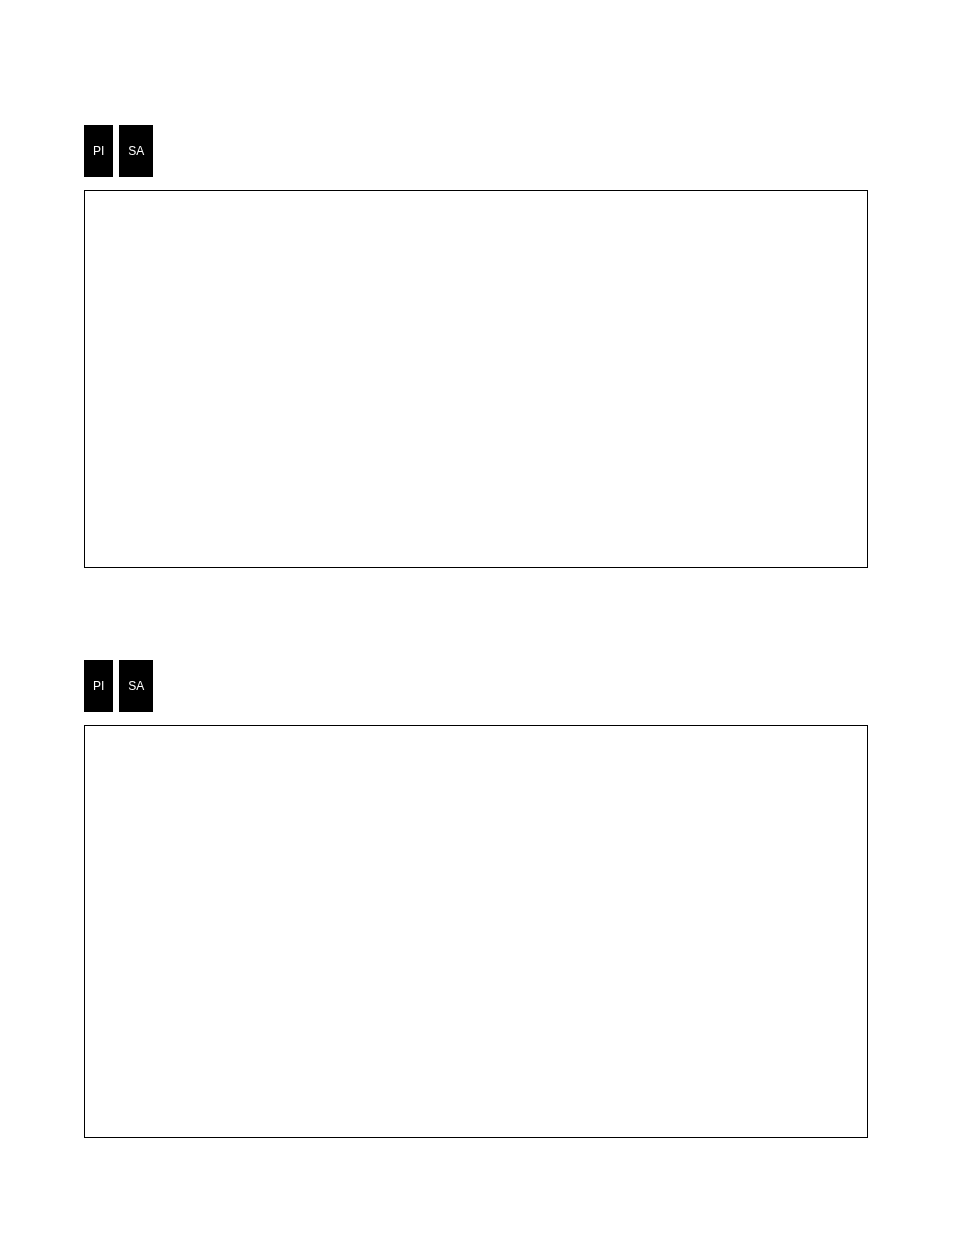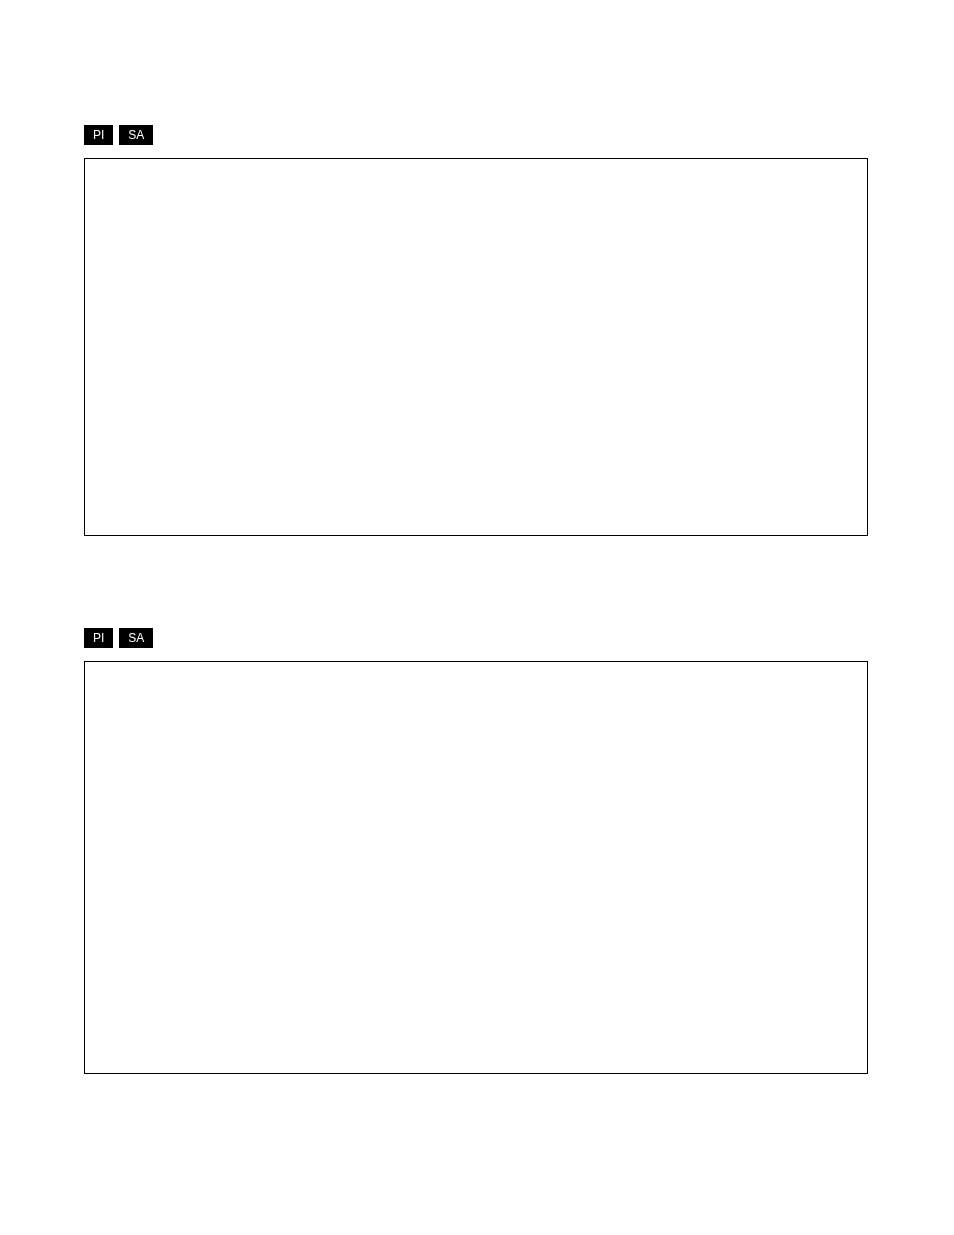--- a/index.html
+++ b/index.html
@@ -25,21 +25,21 @@
     }
     .tags {
       display: flex;
       gap: 6px;
       margin-bottom: 13px;
     }
     .tag {
       background: #000000;
       color: #ffffff;
       font-size: 12px;
-      padding: 4px 9px;
+      padding: 20px 9px;
       text-align: right;
       line-height: 1;
       display: inline-block;
     }
     .bordered-box {
       border: 1.5px solid #000000;
       width: 784px;
     }
     .box-1 {
       height: 378px;

